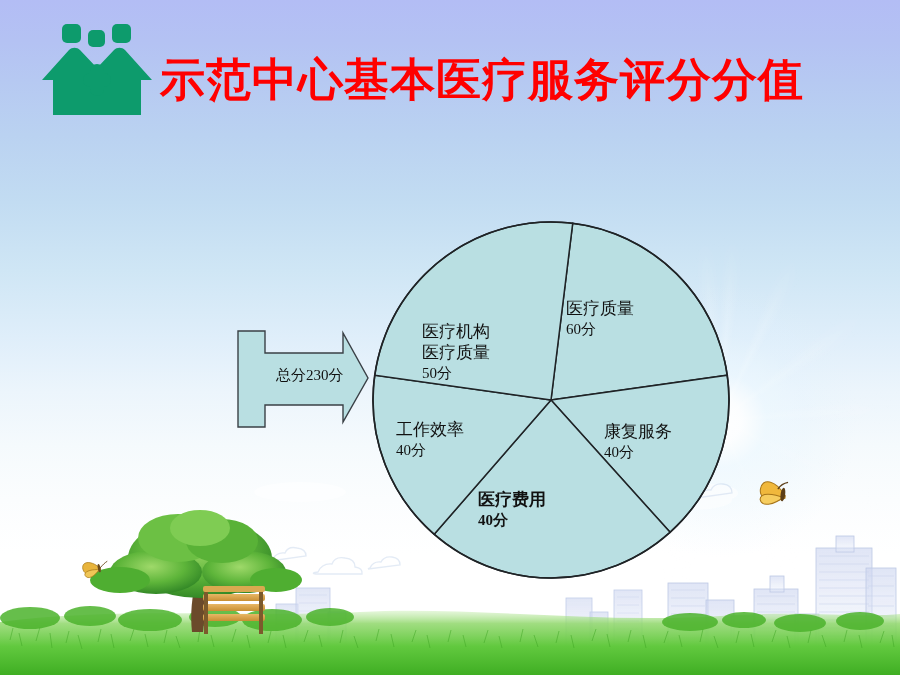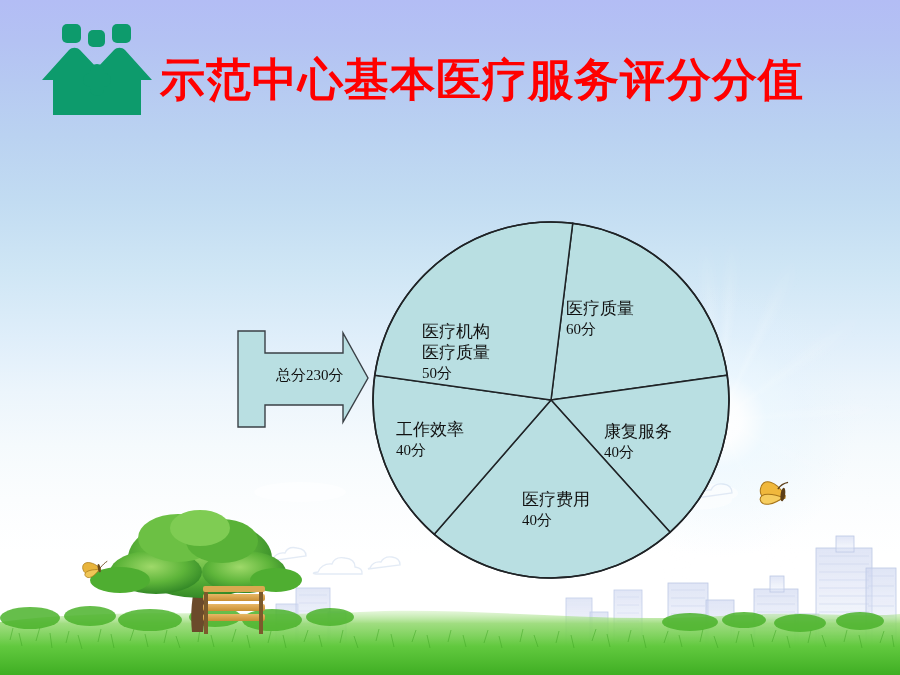--- a/index.html
+++ b/index.html
@@ -337,21 +337,21 @@
     <div class="pie-label" style="left:566px; top:298px;">
       <div>医疗质量</div>
       <div class="score">60分</div>
     </div>
 
     <div class="pie-label" style="left:604px; top:421px;">
       <div>康复服务</div>
       <div class="score">40分</div>
     </div>
 
-    <div class="pie-label" style="left:522px; top:489px;">
+    <div class="pie-label" style="left:478px; top:489px;font-weight:bold;">
       <div>医疗费用</div>
       <div class="score">40分</div>
     </div>
 
     <div class="pie-label" style="left:396px; top:419px;">
       <div>工作效率</div>
       <div class="score">40分</div>
     </div>
 
     <div class="pie-label" style="left:422px; top:287px;margin-top:34px;">

